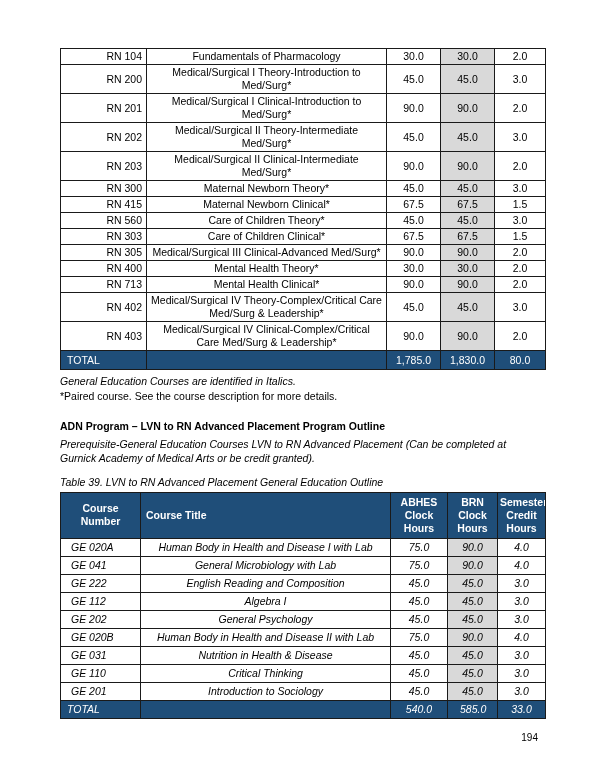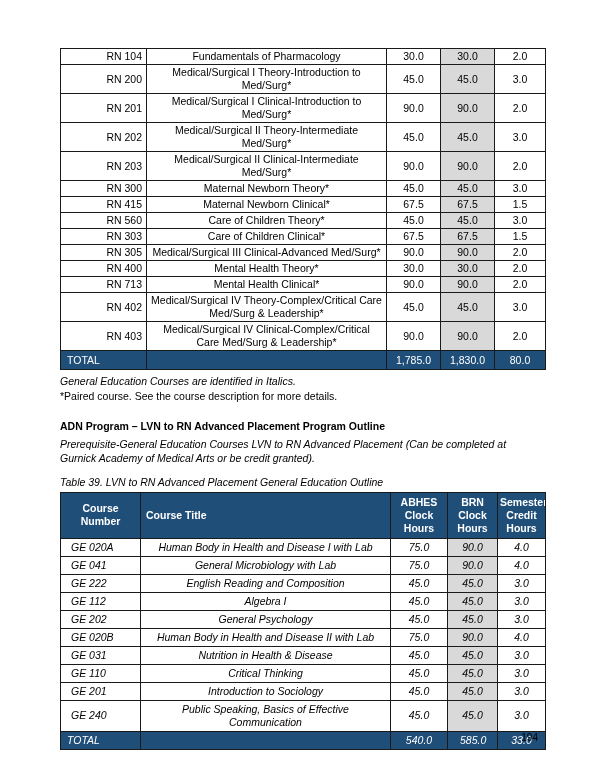--- a/index.html
+++ b/index.html
@@ -315,27 +315,20 @@
           <td class="c-num c-shaded">45.0</td>
           <td class="c-num">3.0</td>
         </tr>
         <tr>
           <td class="c-code">GE 201</td>
           <td class="c-title">Introduction to Sociology</td>
           <td class="c-num">45.0</td>
           <td class="c-num c-shaded">45.0</td>
           <td class="c-num">3.0</td>
         </tr>
-        <tr>
-          <td class="c-code">GE 240</td>
-          <td class="c-title">Public Speaking, Basics of Effective Communication</td>
-          <td class="c-num">45.0</td>
-          <td class="c-num c-shaded">45.0</td>
-          <td class="c-num">3.0</td>
-        </tr>
       </tbody>
     <tbody>
       <tr class="total-row">
         <td class="total-label">TOTAL</td>
         <td class="c-title"></td>
         <td class="c-num">540.0</td>
         <td class="c-num">585.0</td>
         <td class="c-num">33.0</td>
       </tr>
     </tbody>

